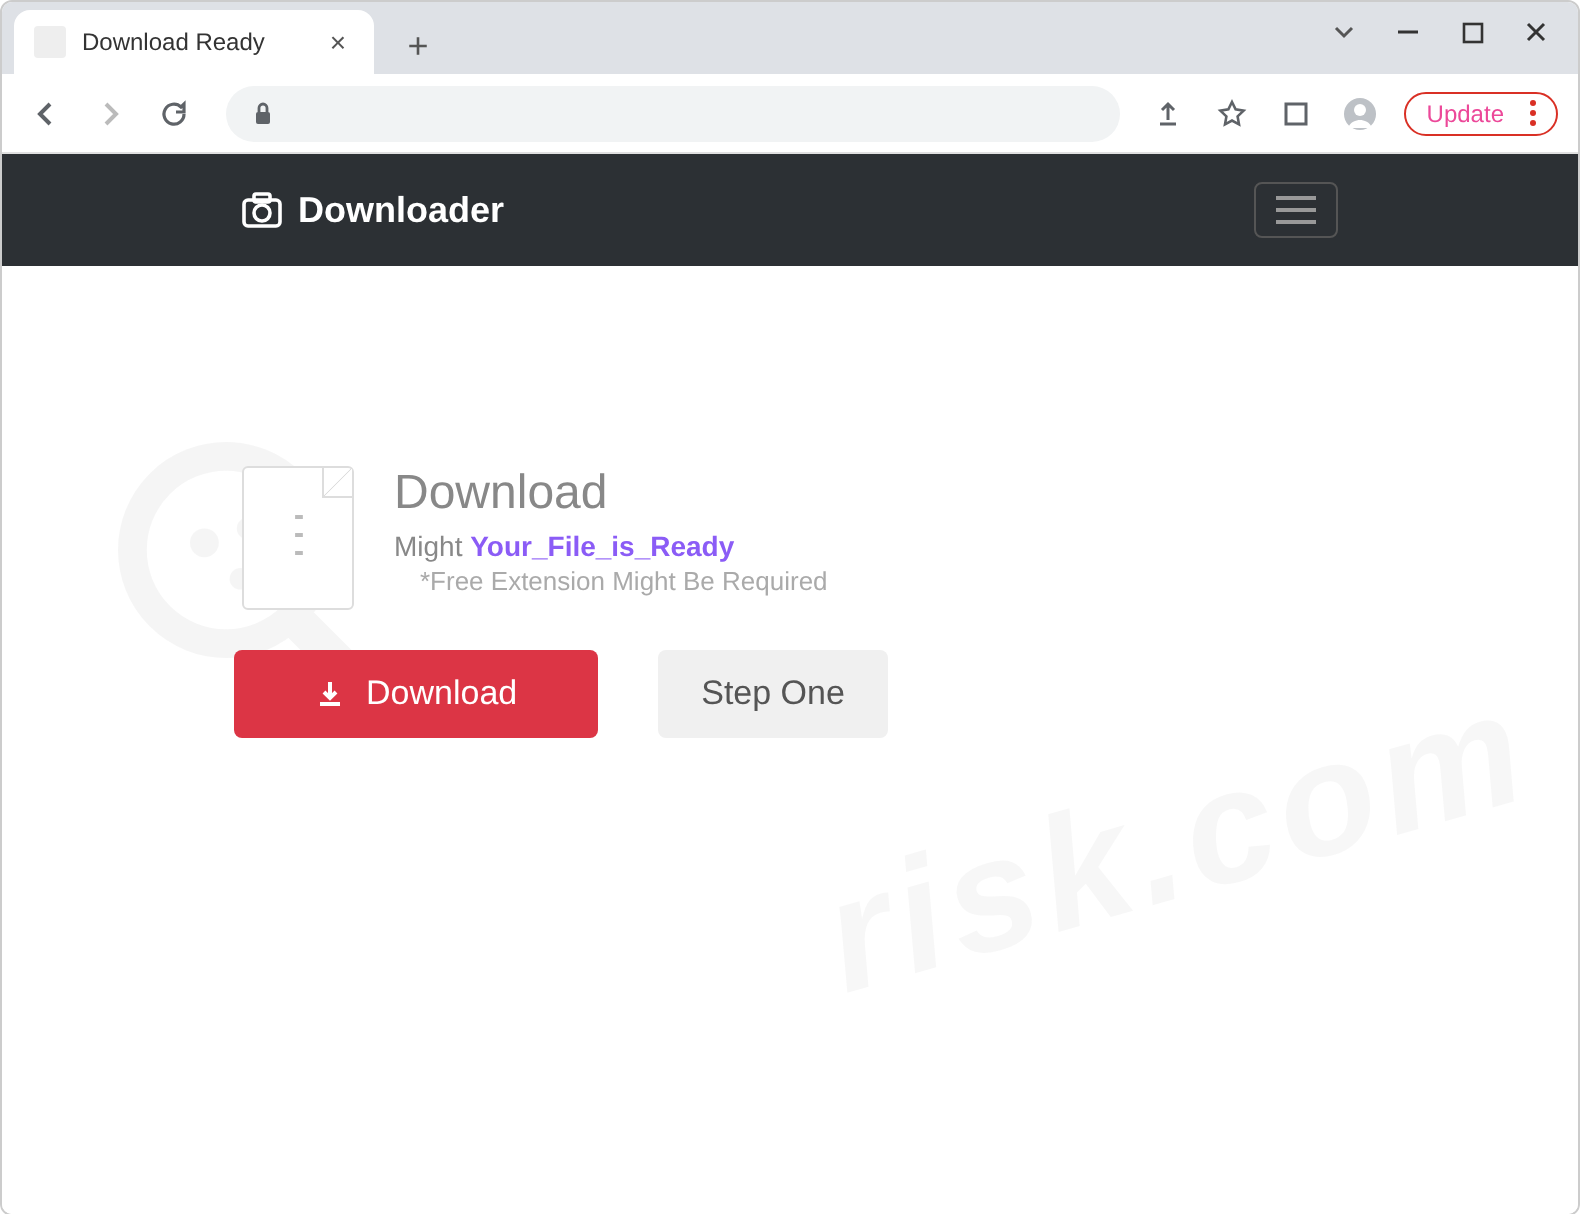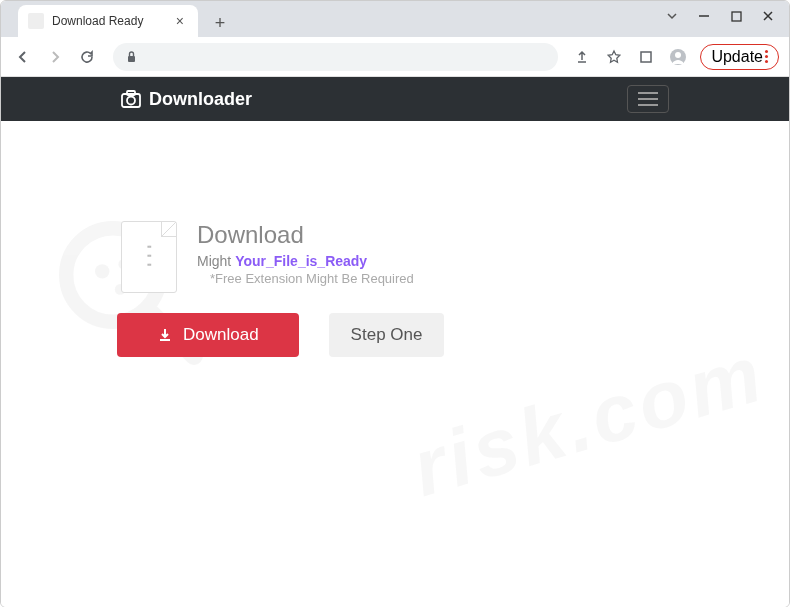--- a/index.html
+++ b/index.html
@@ -2,46 +2,46 @@
 <html><head>
   <meta charset="utf-8">
   <style>
     * { margin: 0; padding: 0; box-sizing: border-box; }
     body { font-family: -apple-system, BlinkMacSystemFont, "Segoe UI", Arial, sans-serif; background: #fff; width: 790px; height: 607px; overflow: hidden; position: relative; }
     
     
     .window-frame { width: 790px; background: #fff; border: 1px solid #ccc; border-radius: 6px; overflow: hidden; }
     
     
-    .tab-bar { height: 36px; background: #dee1e6; display: flex; align-items: flex-end; padding-left: 17px; position: relative; }
+    .tab-bar { height: 36px; background: #dee1e6; display: flex; align-items: flex-end; padding-left: 6px; position: relative; }
     .tab { height: 32px; background: #fff; border-radius: 8px 8px 0 0; display: flex; align-items: center; padding: 0 10px; min-width: 180px; margin-top: 4px; }
     .tab-favicon { width: 16px; height: 16px; margin-right: 8px; }
     .tab-title { font-size: 12px; color: #333; flex: 1; }
     .tab-close { font-size: 14px; color: #555; cursor: pointer; padding: 0 4px; }
     .new-tab { width: 28px; height: 28px; display: flex; align-items: center; justify-content: center; font-size: 18px; color: #555; margin-left: 8px; cursor: pointer; }
     .window-controls { position: absolute; right: 6px; top: 2px; display: flex; gap: 18px; align-items: center; padding: 6px 8px; }
     .win-ctrl { width: 14px; height: 14px; display: flex; align-items: center; justify-content: center; color: #333; cursor: pointer; }
     
     
     .address-bar { height: 40px; background: #fff; display: flex; align-items: center; padding: 0 10px; border-bottom: 1px solid #e0e0e0; gap: 8px; }
     .nav-btn { width: 24px; height: 24px; display: flex; align-items: center; justify-content: center; color: #5f6368; cursor: pointer; }
     .nav-btn.disabled { color: #bbb; }
     .url-bar { flex: 1; height: 28px; background: #f1f3f4; border-radius: 14px; display: flex; align-items: center; padding: 0 12px; margin: 0 6px; }
     .lock-icon { color: #5f6368; margin-right: 6px; }
     .right-icons { display: flex; align-items: center; gap: 12px; }
     .icon-btn { width: 20px; height: 20px; display: flex; align-items: center; justify-content: center; color: #5f6368; cursor: pointer; }
-    .update-btn { border: 1px solid #d93025; color: #000000; border-radius: 14px; padding: 3px 10px; font-size: 16px; display: flex; align-items: center; gap: 2px; cursor: pointer; }
+    .update-btn { border: 1px solid #d93025; color: #ec4899; border-radius: 14px; padding: 3px 10px; font-size: 12px; display: flex; align-items: center; gap: 13px; cursor: pointer; }
     .update-dots { display: flex; flex-direction: column; gap: 2px; }
     .update-dots span { width: 3px; height: 3px; background: #d93025; border-radius: 50%; }
     
     
     .page { background: #fff; position: relative; height: 530px; }
     
     
-    .site-header { background: #2c3034; height: 44px; display: flex; align-items: center; justify-content: space-between; padding: 0 120px 0 120px; }
+    .site-header { background: #2c3034; height: 56px; display: flex; align-items: center; justify-content: space-between; padding: 0 120px 0 120px; }
     .brand { display: flex; align-items: center; gap: 8px; color: #fff; font-weight: bold; font-size: 18px; }
     .hamburger { border: 1px solid #555; border-radius: 4px; padding: 6px 10px; cursor: pointer; }
     .hamburger-lines { display: flex; flex-direction: column; gap: 4px; }
     .hamburger-lines span { width: 20px; height: 2px; background: #999; }
     
     
     .main-content { padding: 100px 120px 0; position: relative; }
     .download-row { display: flex; align-items: flex-start; gap: 20px; }
     .file-icon-box { width: 56px; height: 72px; border: 1px solid #ddd; border-radius: 3px; position: relative; background: #fff; }
     .file-icon-box::before { content: ''; position: absolute; top: 0; right: 0; width: 14px; height: 14px; background: linear-gradient(135deg, transparent 48%, #ddd 50%, #fff 52%); border-left: 1px solid #ddd; border-bottom: 1px solid #ddd; }

